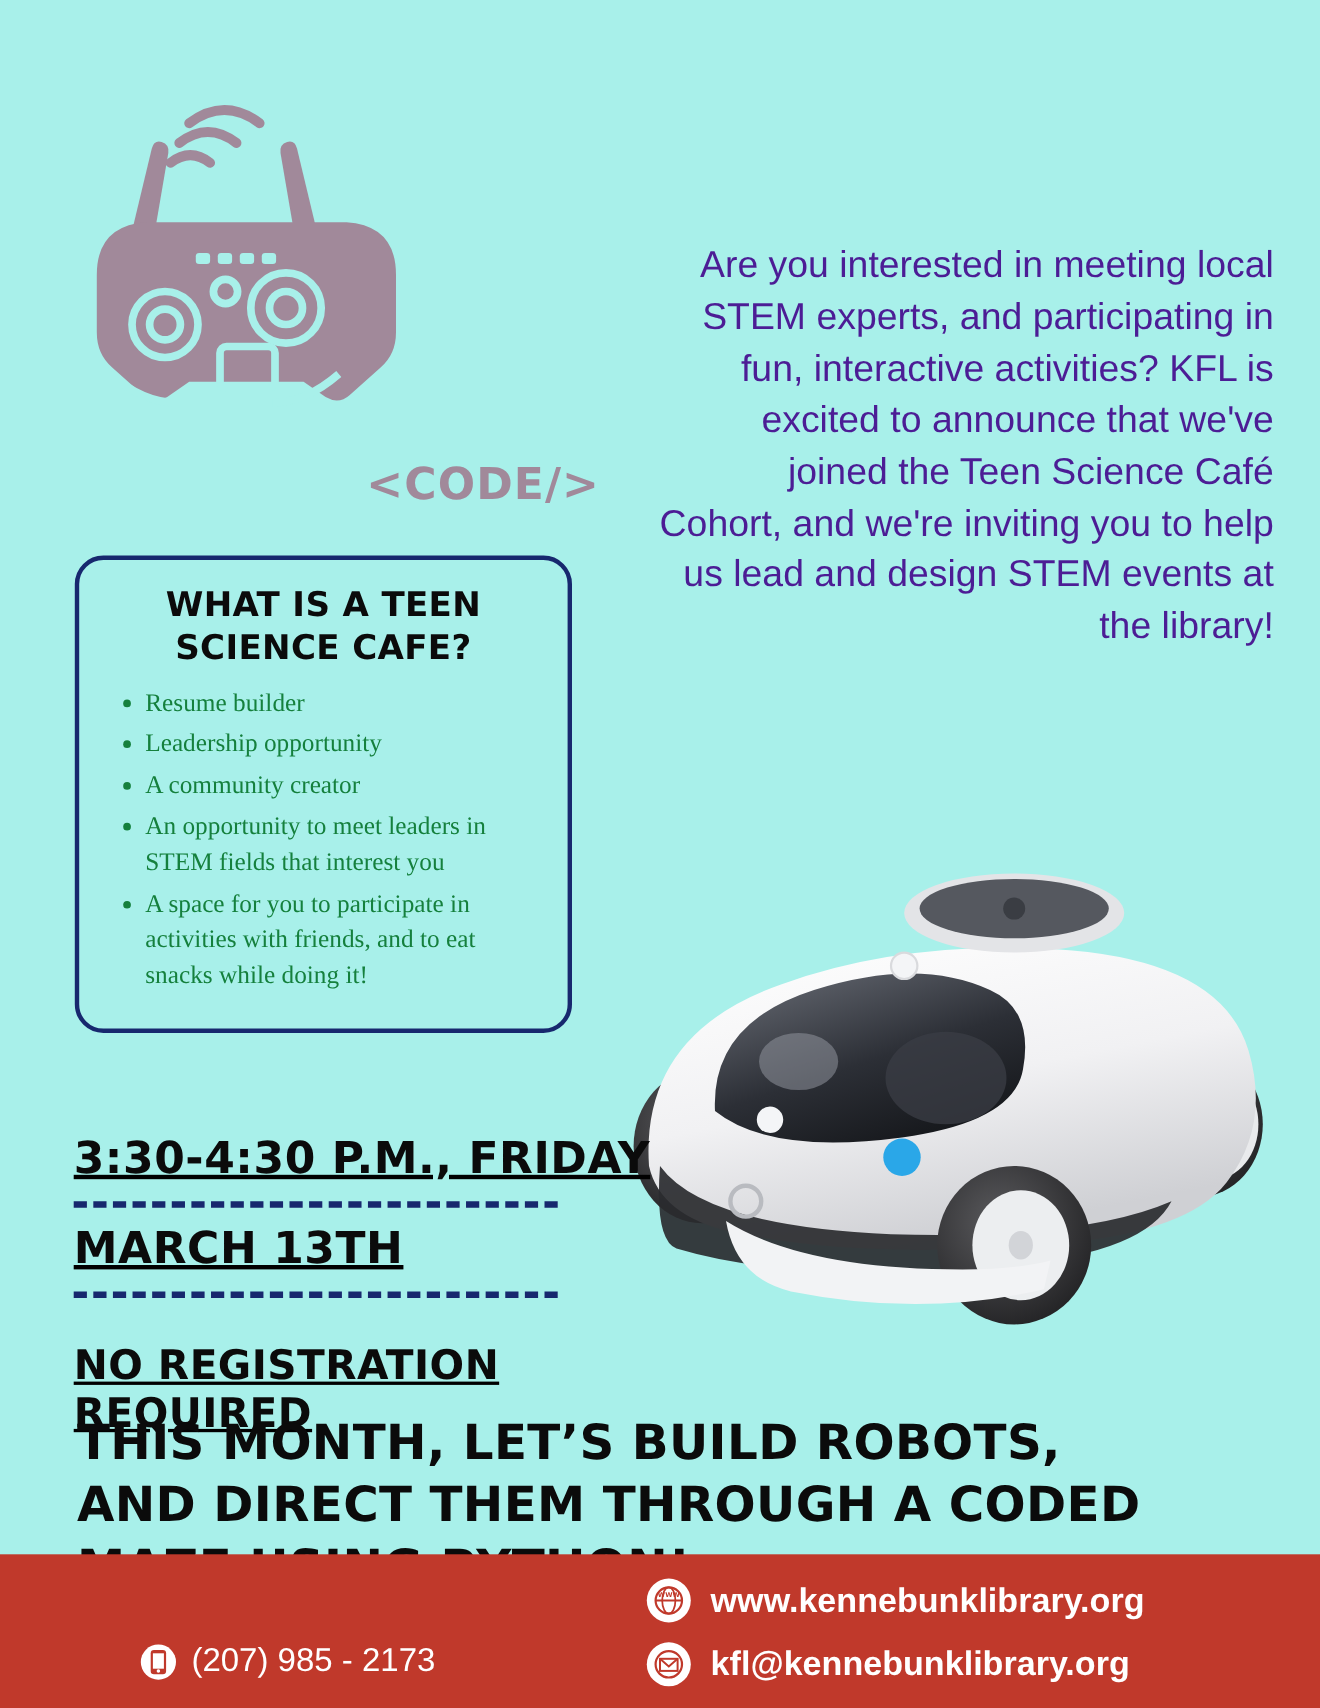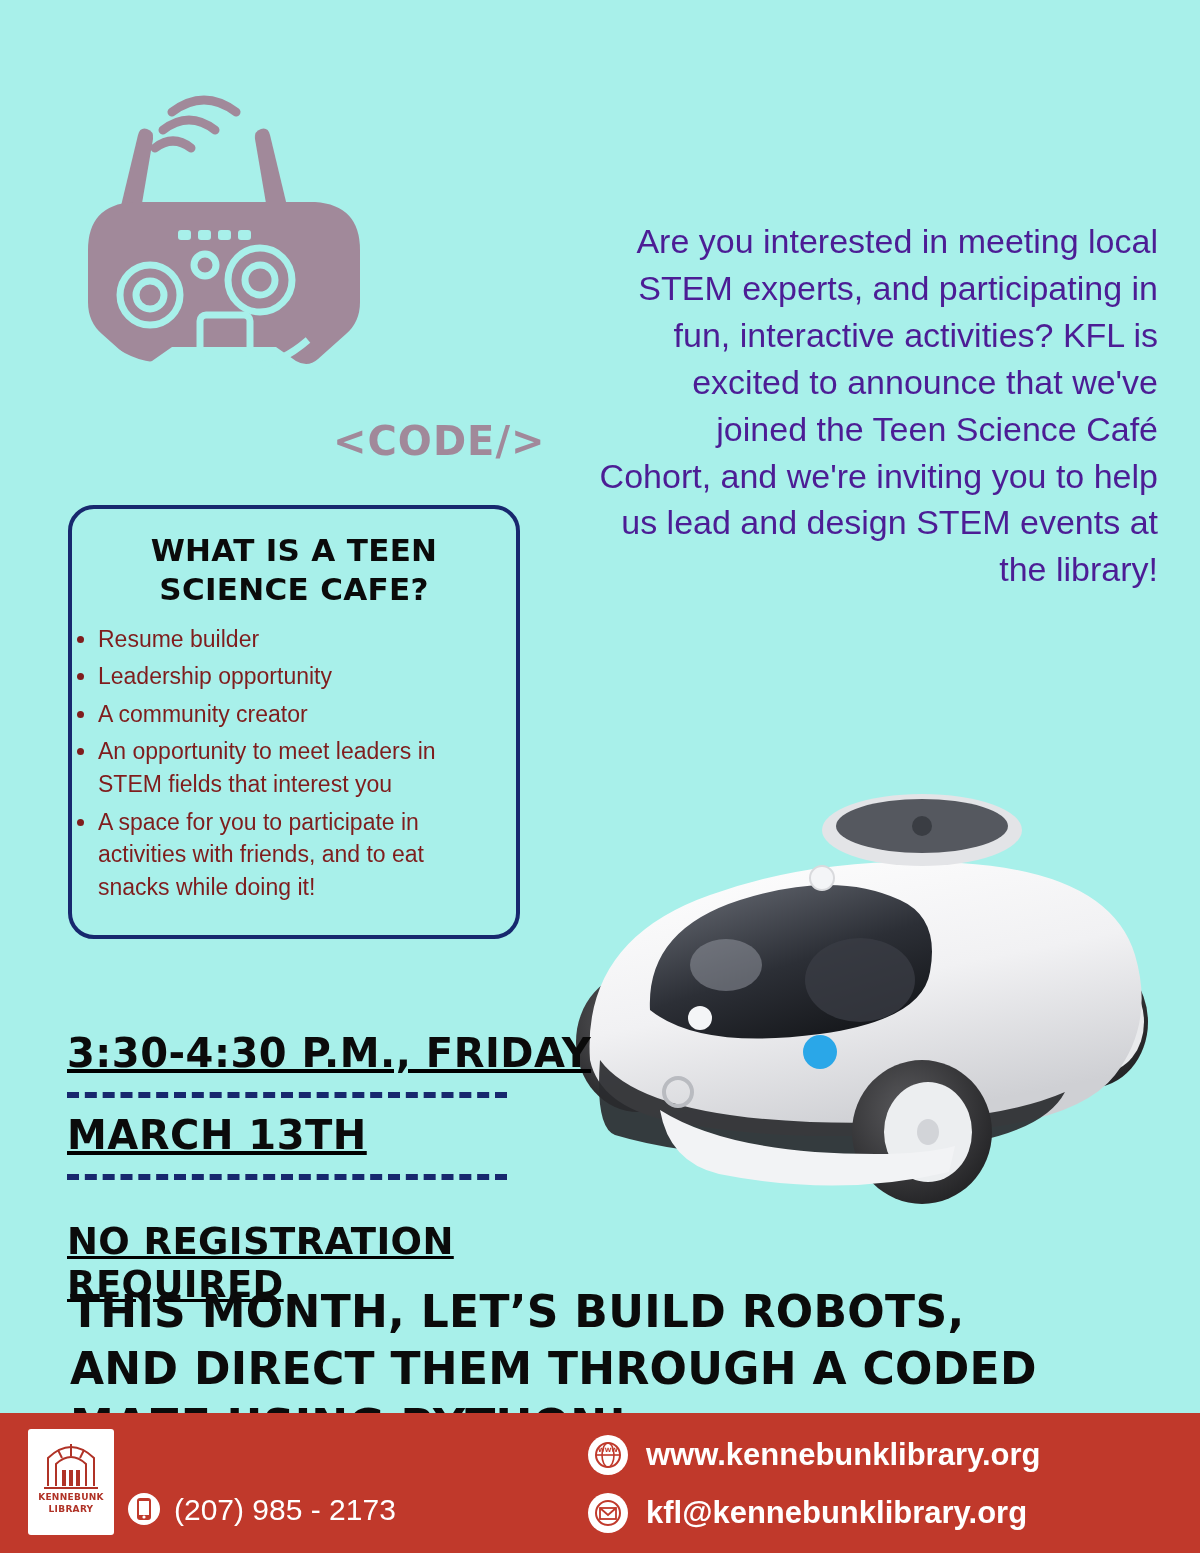--- a/index.html
+++ b/index.html
@@ -69,21 +69,23 @@
     font-family: "DejaVu Sans", sans-serif;
     font-size: 31px;
     font-weight: bold;
     text-align: center;
     color: #0b0b0b;
     line-height: 1.25;
     letter-spacing: 0.3px;
     margin-bottom: 14px;
   }
   .infobox ul {
-    color: #7f1d1d;
+    margin-left: 34px;
+    color: #15803d;
+    font-family: Liberation Serif, serif;
   }
   .infobox li {
     font-size: 23px;
     line-height: 1.42;
     margin-bottom: 5px;
   }
 
   
   .when {
     position: absolute;
@@ -168,21 +170,21 @@
   }
   .fm-info {
     position: absolute;
     left: 128px; top: 22px;
     font-size: 34px;
     font-weight: normal;
   }
   .fm-phone {
     position: absolute;
     left: 128px; top: 80px;
-    display: flex; align-items: flex-start; gap: 14px;
+    display: flex; align-items: flex-end; gap: 14px;
     font-size: 30px;
   }
   .fm-web {
     position: absolute;
     left: 588px; top: 22px;
     display: flex; align-items: center; gap: 18px;
     font-size: 31px; font-weight: bold;
   }
   .fm-mail {
     position: absolute;
@@ -297,39 +299,20 @@
     <div class="line1">3:30-4:30 P.M., FRIDAY</div>
     <div class="dashrule"></div>
     <div class="line2">MARCH 13TH</div>
     <div class="dashrule"></div>
     <div class="line3">NO REGISTRATION REQUIRED</div>
   </div>
 
   <div class="tagline">THIS MONTH, LET’S BUILD ROBOTS, AND DIRECT THEM THROUGH A CODED MAZE USING PYTHON!</div>
 
   <div class="footer">
-    <div class="footer-logo">
-      <svg class="lg-top" viewBox="0 0 58 54">
-        <g stroke="#b03226" stroke-width="2" fill="none">
-          <path d="M6 50 V22 q23 -22 46 0 V50"></path>
-          <path d="M14 50 V28 q15 -14 30 0 V50"></path>
-          <line x1="29" y1="8" x2="29" y2="20"></line>
-          <line x1="16" y1="14" x2="20" y2="22"></line>
-          <line x1="42" y1="14" x2="38" y2="22"></line>
-          <line x1="2" y1="52" x2="56" y2="52"></line>
-        </g>
-        <g fill="#b03226">
-          <rect x="20" y="34" width="4" height="16"></rect>
-          <rect x="27" y="34" width="4" height="16"></rect>
-          <rect x="34" y="34" width="4" height="16"></rect>
-        </g>
-      </svg>
-      <div class="lg-text">KENNEBUNK</div>
-      <div class="lg-text">LIBRARY</div>
-    </div>
 
 
     <div class="fm-phone">
       <span class="circ sm">
         <svg width="16" height="24" viewBox="0 0 16 24">
             <rect x="1" y="1" width="14" height="22" rx="3" fill="#c0392b"></rect>
             <rect x="3" y="4" width="10" height="14" fill="#ffffff"></rect>
             <circle cx="8" cy="20" r="1.6" fill="#ffffff"></circle>
           </svg>
       </span>

